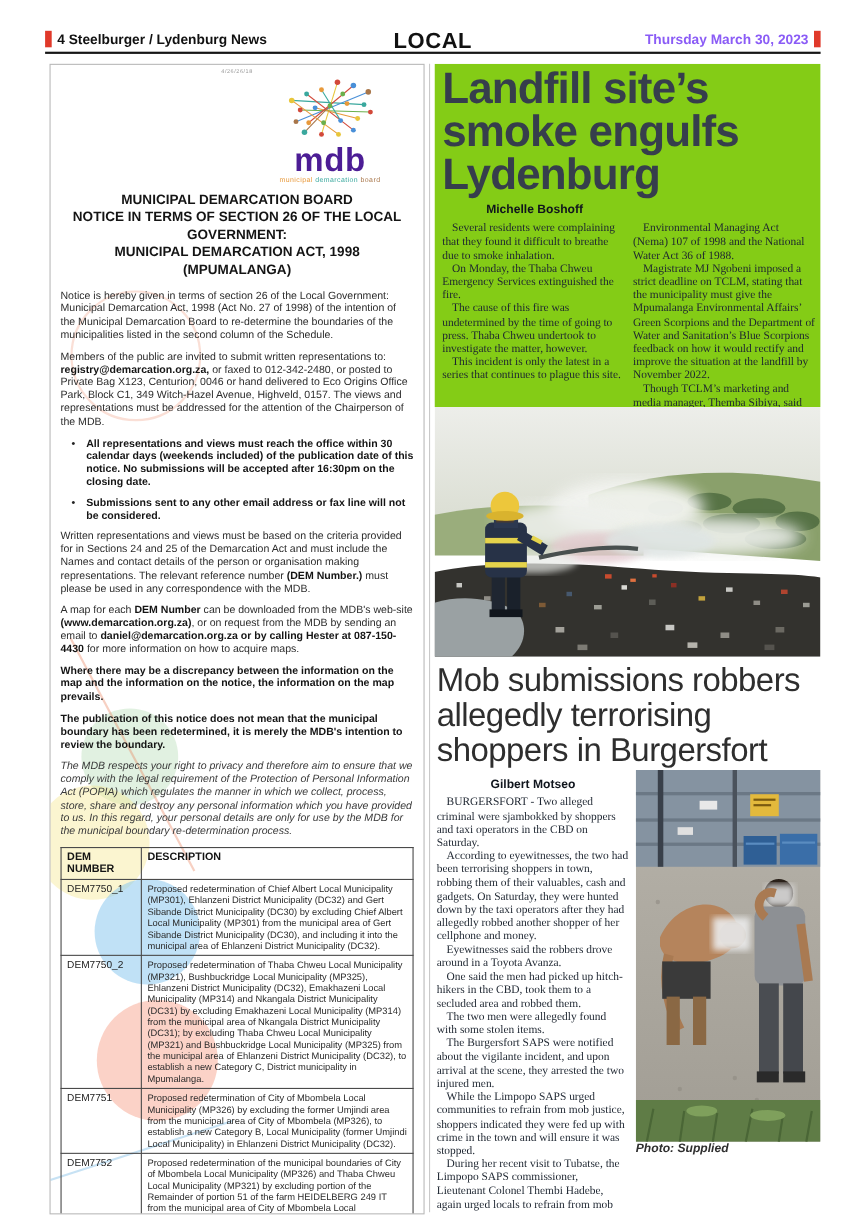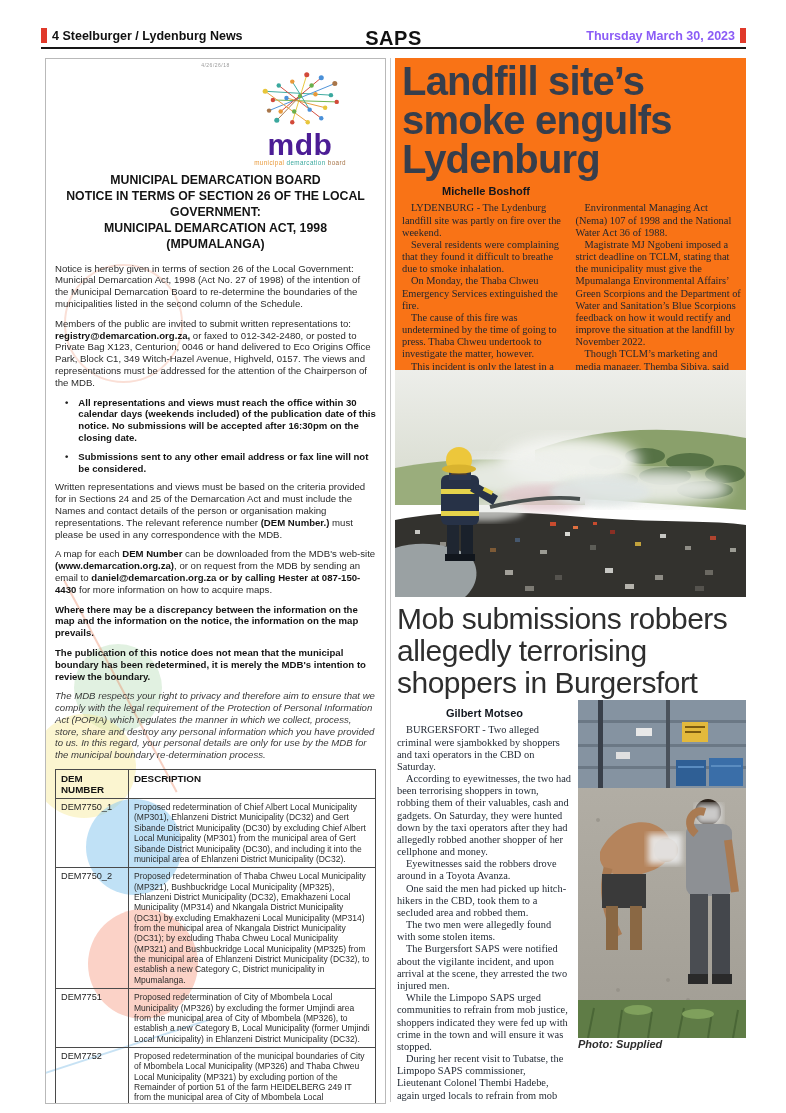--- a/index.html
+++ b/index.html
@@ -33,21 +33,21 @@
   .bullet{display:flex;margin:0 0 7px 10px;}
   .bdot{font-weight:bold;font-size:9.6px;margin-right:10px;}
   .bullet .ap{font-weight:bold;color:#141414;margin:0;}
   table.dem{border-collapse:collapse;width:100%;margin-top:3px;}
   table.dem th,table.dem td{border:1px solid #4a4a4a;padding:3px 5px;vertical-align:top;text-align:left;}
   table.dem th{font-size:9.8px;font-weight:bold;color:#141414;}
   table.dem td.demno{font-size:9.2px;width:62px;color:#222;}
   table.dem td.desc{font-size:8.5px;line-height:1.22;color:#2b2b2b;}
   
   .rightcol{position:absolute;left:395px;top:58px;width:351px;height:1044px;overflow:hidden;}
-  .art1{background:#f97316;padding:4px 4px 0 7px;height:312px;box-sizing:border-box;overflow:hidden;}
+  .art1{background:#84cc16;padding:4px 4px 0 7px;height:312px;box-sizing:border-box;overflow:hidden;}
   .h1a{font-size:40px;font-weight:800;letter-spacing:-.8px;line-height:.97;color:#363e4c;}
   .byline{font-size:11px;font-weight:bold;color:#10151d;text-align:center;margin:7px 0 5px 0;}
   .b1{width:168px;}
   .cols{display:flex;gap:7px;}
   .col{width:168px;}
   .serif p{font-family:"Liberation Serif",serif;font-size:10.4px;line-height:1.17;color:#1d2530;
            margin:0;text-indent:9px;}
   .photo1{display:block;width:351px;height:227px;}
   .cap1{font-size:11.5px;color:#4a4a4a;padding:4px 2px 6px 2px;border-bottom:1px solid #cccccc;}
   .art2{padding:6px 0 0 2px;}
@@ -62,21 +62,21 @@
 </style>
 </head>
 <body>
 
 <div id="page">
 
   <div class="hdr">
     <div class="redmark l"></div>
     <div class="redmark r"></div>
     <div class="hdr-left">4 Steelburger / Lydenburg News</div>
-    <div class="hdr-center">SAPS</div>
+    <div class="hdr-center">LOCAL</div>
     <div class="hdr-right">Thursday March 30, 2023</div>
   </div>
   <div class="hdr-rule"></div>
   <div class="vdivider"></div>
 
   <div class="ad">
 
     <div class="deco" style="left:18px;top:205px;width:115px;height:115px;border:2px solid rgba(238,150,120,.30);"></div>
     <div class="deco" style="left:28px;top:585px;width:88px;height:88px;background:rgba(170,215,170,.35);"></div>
     <div class="deco" style="left:-14px;top:655px;width:104px;height:104px;background:rgba(246,232,150,.45);"></div>
@@ -194,21 +194,20 @@
     </div>
   </div>
 
   <div class="rightcol">
 
     <div class="art1">
       <div class="h1a">Landfill site’s smoke engulfs Lydenburg</div>
       <div class="byline b1">Michelle Boshoff</div>
       <div class="cols serif">
         <div class="col">
-          <p>LYDENBURG - The Lydenburg landfill site was partly on fire over the weekend.</p>
           <p>Several residents were complaining that they found it difficult to breathe due to smoke inhalation.</p>
           <p>On Monday, the Thaba Chweu Emergency Services extinguished the fire.</p>
           <p>The cause of this fire was undetermined by the time of going to press. Thaba Chweu undertook to investigate the matter, however.</p>
           <p>This incident is only the latest in a series that continues to plague this site.</p>
 
         </div>
         <div class="col">
           <p>Environmental Managing Act (Nema) 107 of 1998 and the National Water Act 36 of 1988.</p>
           <p>Magistrate MJ Ngobeni imposed a strict deadline on TCLM, stating that the municipality must give the Mpumalanga Environmental Affairs’ Green Scorpions and the Department of Water and Sanitation’s Blue Scorpions feedback on how it would rectify and improve the situation at the landfill by November 2022.</p>
           <p>Though TCLM’s marketing and media manager, Themba Sibiya, said that they are managing the requirements according to the court’s ruling, no records of this have yet been submitted to the council, according to the DA ward councillor, Marius Opperman.</p>

